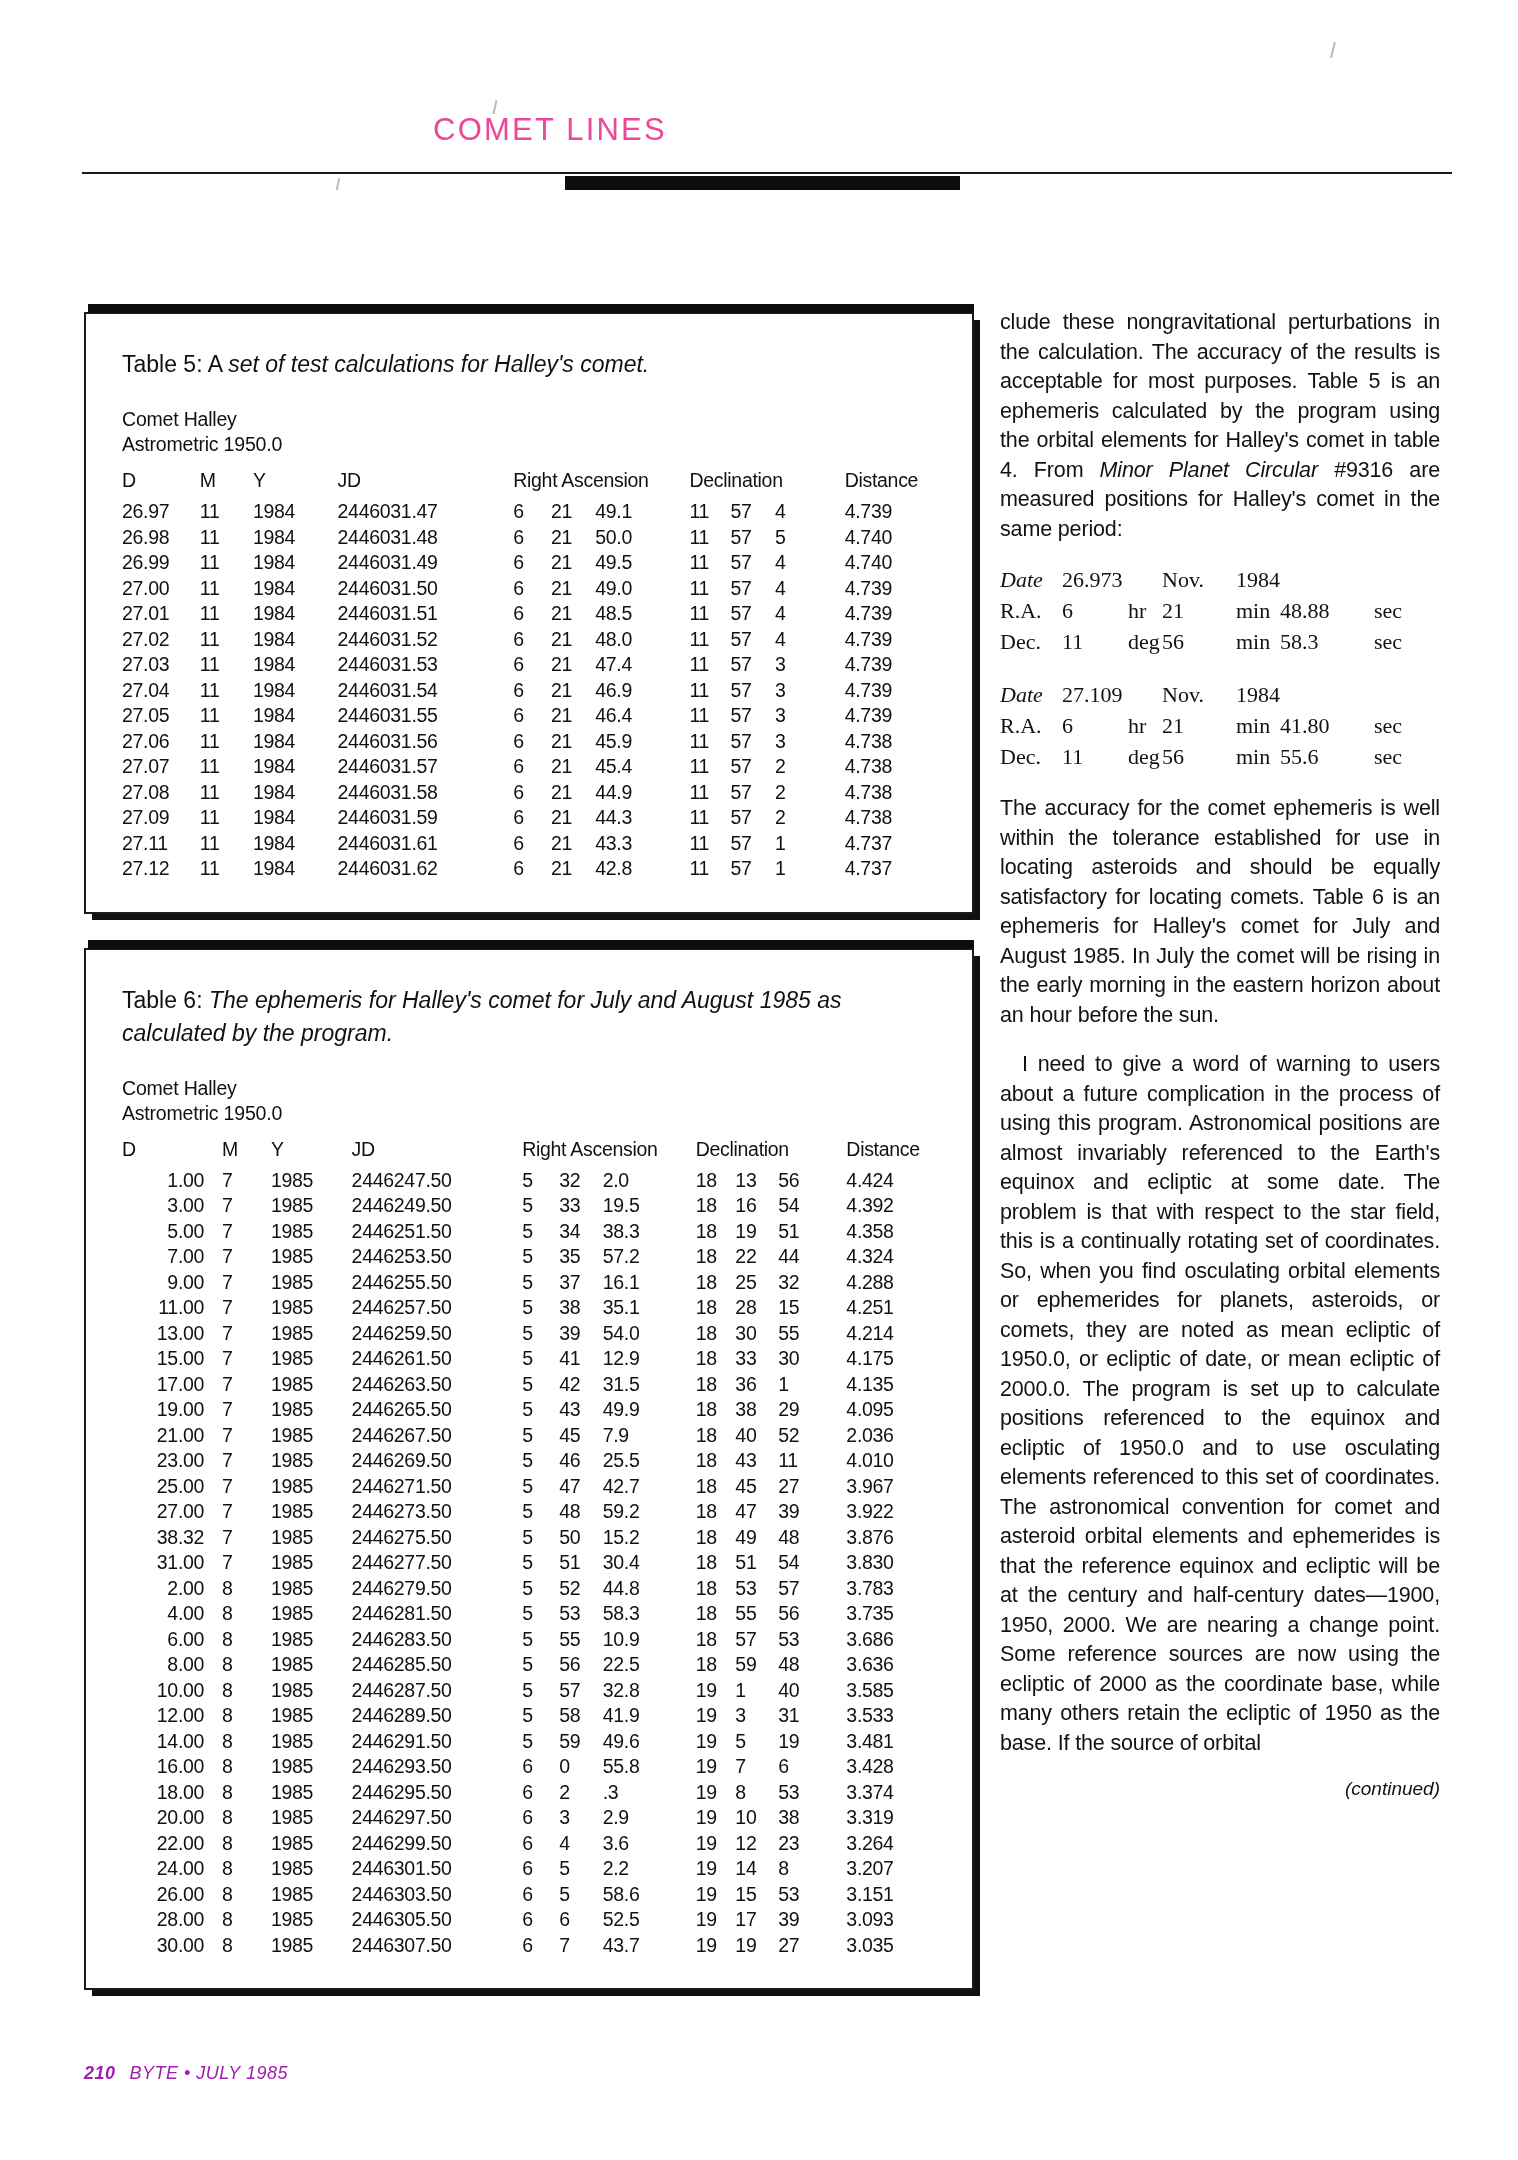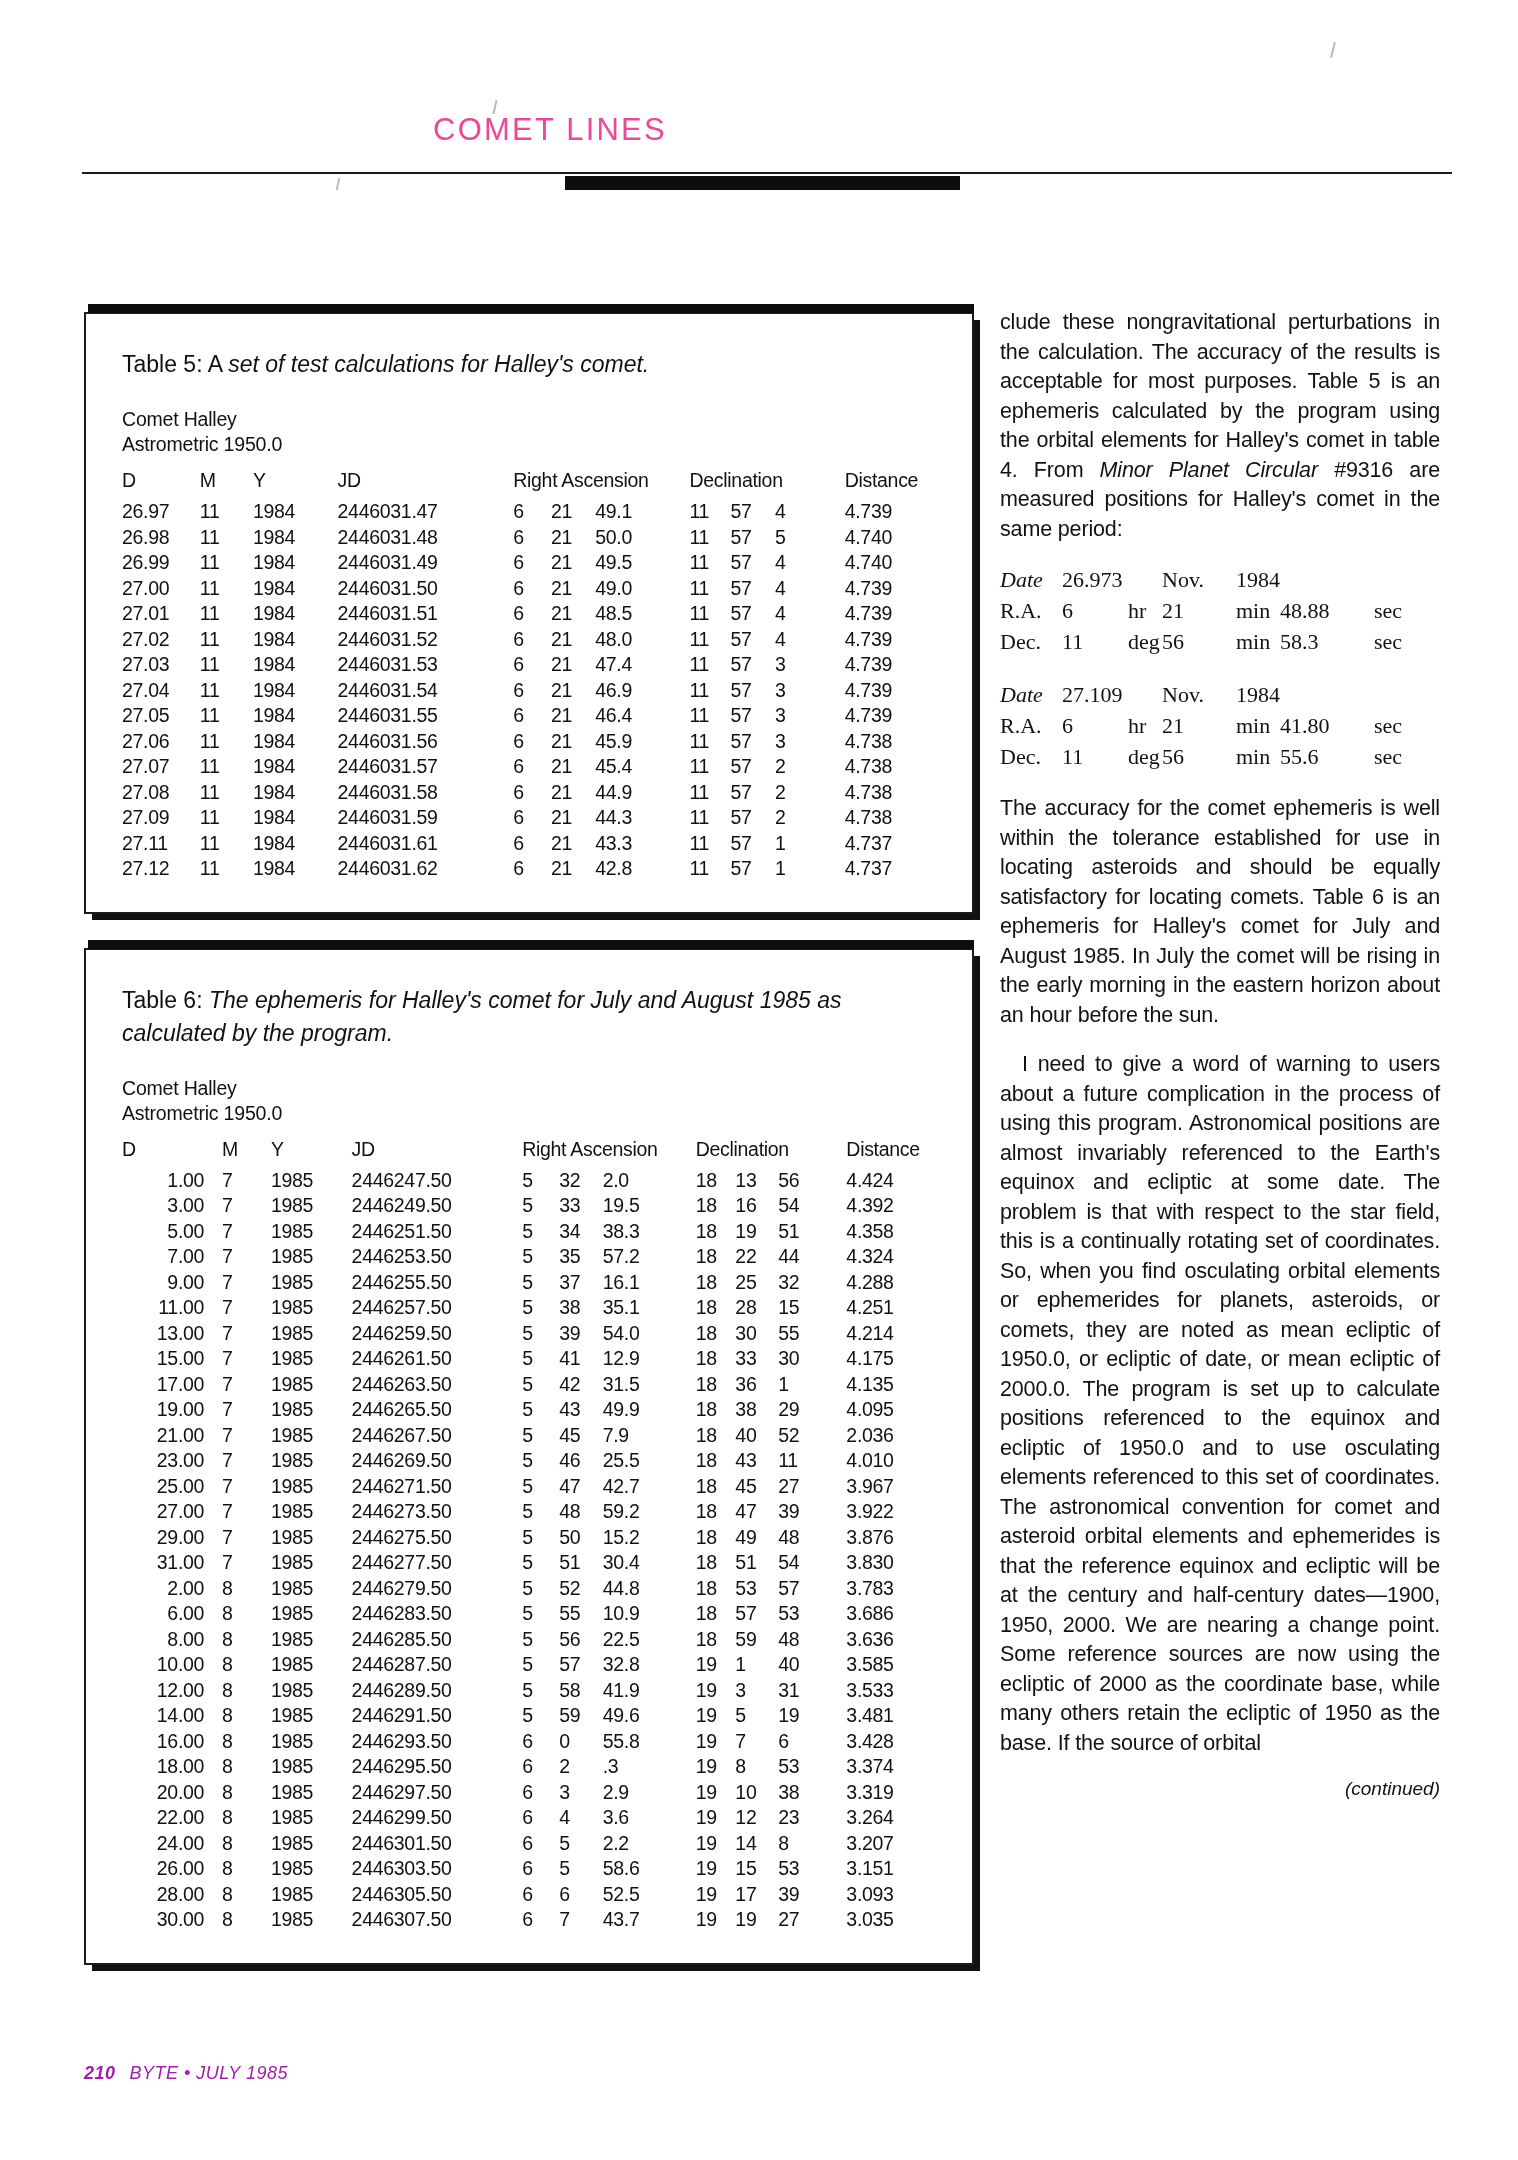--- a/index.html
+++ b/index.html
@@ -639,21 +639,21 @@
             <td class="c-jd">2446273.50</td>
             <td class="c-rah">5</td>
             <td class="c-ram">48</td>
             <td class="c-ras">59.2</td>
             <td class="c-dd">18</td>
             <td class="c-dm">47</td>
             <td class="c-ds">39</td>
             <td class="c-dist">3.922</td>
           </tr>
           <tr>
-            <td class="c-d">29.00</td>
+            <td class="c-d">38.32</td>
             <td class="c-m">7</td>
             <td class="c-y">1985</td>
             <td class="c-jd">2446275.50</td>
             <td class="c-rah">5</td>
             <td class="c-ram">50</td>
             <td class="c-ras">15.2</td>
             <td class="c-dd">18</td>
             <td class="c-dm">49</td>
             <td class="c-ds">48</td>
             <td class="c-dist">3.876</td>
@@ -676,20 +676,33 @@
             <td class="c-m">8</td>
             <td class="c-y">1985</td>
             <td class="c-jd">2446279.50</td>
             <td class="c-rah">5</td>
             <td class="c-ram">52</td>
             <td class="c-ras">44.8</td>
             <td class="c-dd">18</td>
             <td class="c-dm">53</td>
             <td class="c-ds">57</td>
             <td class="c-dist">3.783</td>
+          </tr>
+          <tr>
+            <td class="c-d">4.00</td>
+            <td class="c-m">8</td>
+            <td class="c-y">1985</td>
+            <td class="c-jd">2446281.50</td>
+            <td class="c-rah">5</td>
+            <td class="c-ram">53</td>
+            <td class="c-ras">58.3</td>
+            <td class="c-dd">18</td>
+            <td class="c-dm">55</td>
+            <td class="c-ds">56</td>
+            <td class="c-dist">3.735</td>
           </tr>
           <tr>
             <td class="c-d">6.00</td>
             <td class="c-m">8</td>
             <td class="c-y">1985</td>
             <td class="c-jd">2446283.50</td>
             <td class="c-rah">5</td>
             <td class="c-ram">55</td>
             <td class="c-ras">10.9</td>
             <td class="c-dd">18</td>

